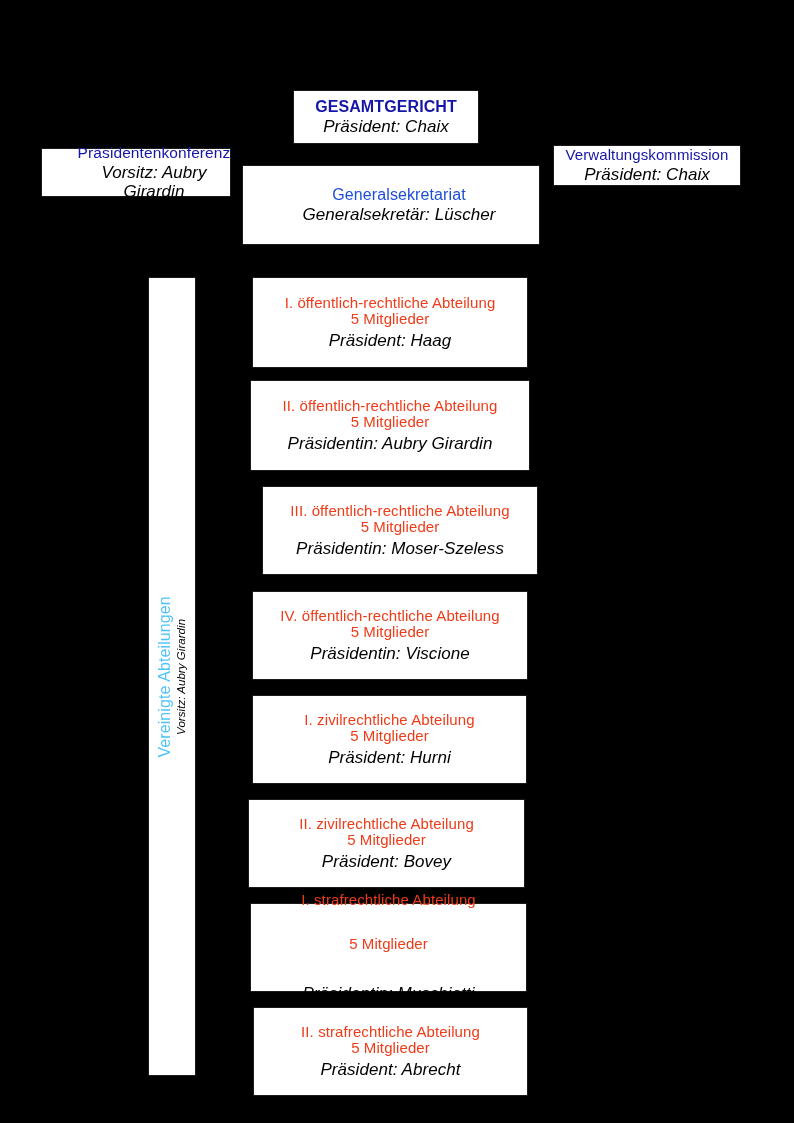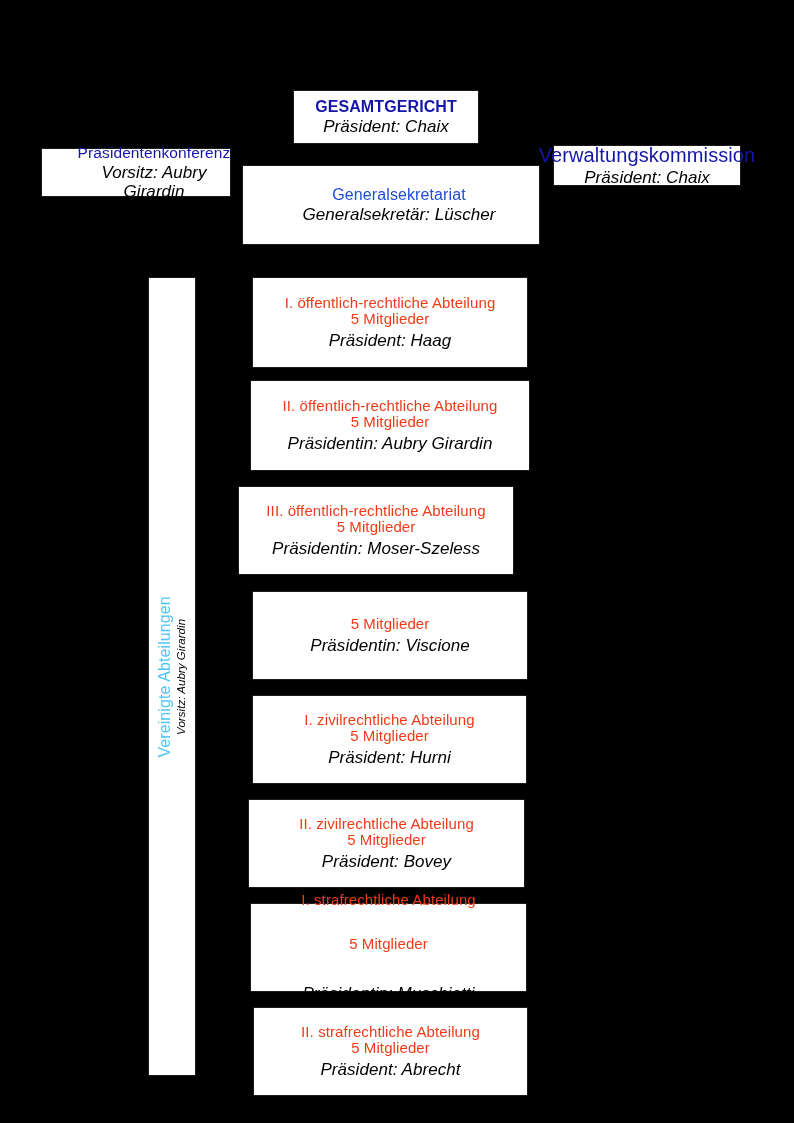--- a/index.html
+++ b/index.html
@@ -71,21 +71,21 @@
   #node-praesidentenkonferenz {
     left: 41px; top: 148px;
     width: 190px; height: 49px; padding-left: 36px;
   }
   #node-praesidentenkonferenz .title { font-size: 15.5px; }
 
   #node-verwaltungskommission {
     left: 553px; top: 145px;
     width: 188px; height: 41px;
   }
-  #node-verwaltungskommission .title { font-size: 20px; }
+  #node-verwaltungskommission .title { font-size: 15px; }
 
   #node-generalsekretariat {
     left: 242px; top: 165px;
     width: 298px; height: 80px;
     justify-content: center;
   }
   #node-generalsekretariat .inner {
     display: flex;
     flex-direction: column;
     align-items: center;
@@ -155,27 +155,28 @@
     <div class="count c-red">5 Mitglieder</div>
     <div class="subtitle">Präsident: Haag</div>
   </div>
 
   <div class="node division" style="left:250px; top:380px; width:280px; height:91px;">
     <div class="title c-red">II. öffentlich-rechtliche Abteilung</div>
     <div class="count c-red">5 Mitglieder</div>
     <div class="subtitle">Präsidentin: Aubry Girardin</div>
   </div>
 
-  <div class="node division" style="left:238px; top:486px; width:276px; height:89px;">
+  <div class="node division" style="left:262px; top:486px; width:276px; height:89px;">
     <div class="title c-red">III. öffentlich-rechtliche Abteilung</div>
     <div class="count c-red">5 Mitglieder</div>
     <div class="subtitle">Präsidentin: Moser-Szeless</div>
   </div>
 
   <div class="node division" style="left:252px; top:591px; width:276px; height:89px;">
+    <div class="title c-red">IV. öffentlich-rechtliche Abteilung</div>
     <div class="count c-red">5 Mitglieder</div>
     <div class="subtitle">Präsidentin: Viscione</div>
   </div>
 
   <div class="node division" style="left:252px; top:695px; width:275px; height:89px;">
     <div class="title c-red">I. zivilrechtliche Abteilung</div>
     <div class="count c-red">5 Mitglieder</div>
     <div class="subtitle">Präsident: Hurni</div>
   </div>
 

